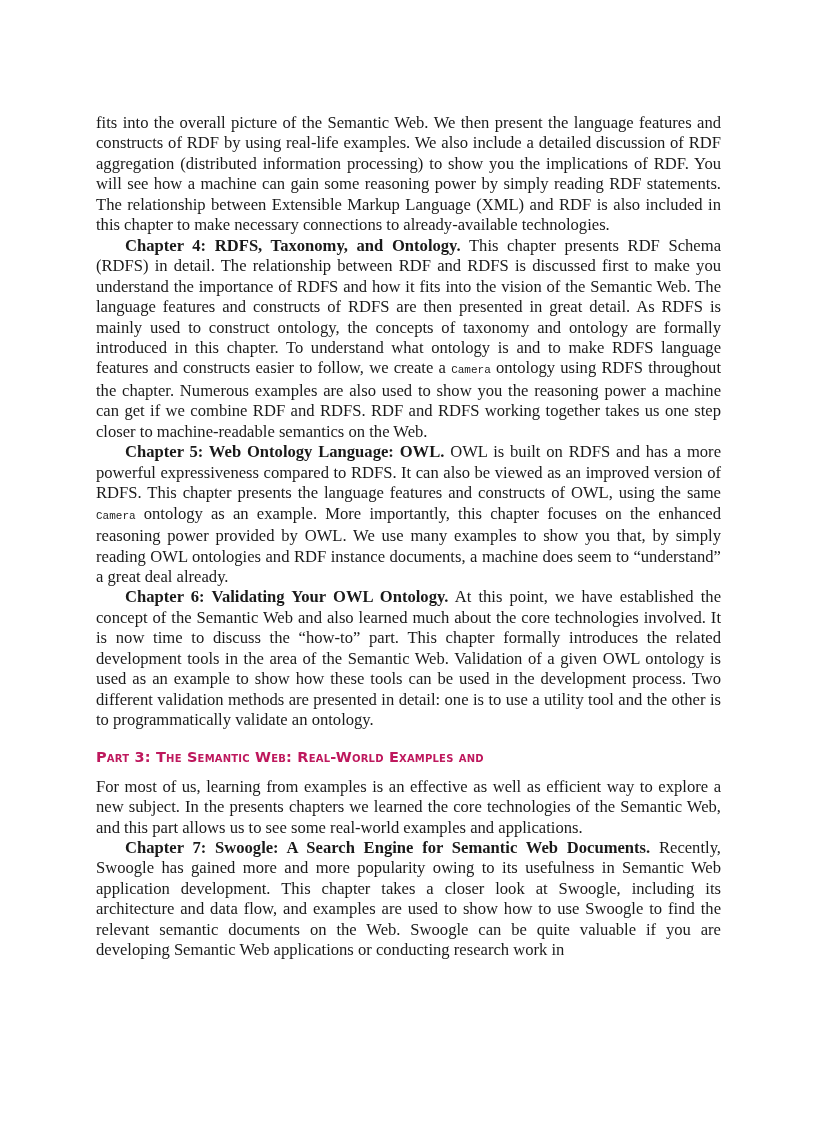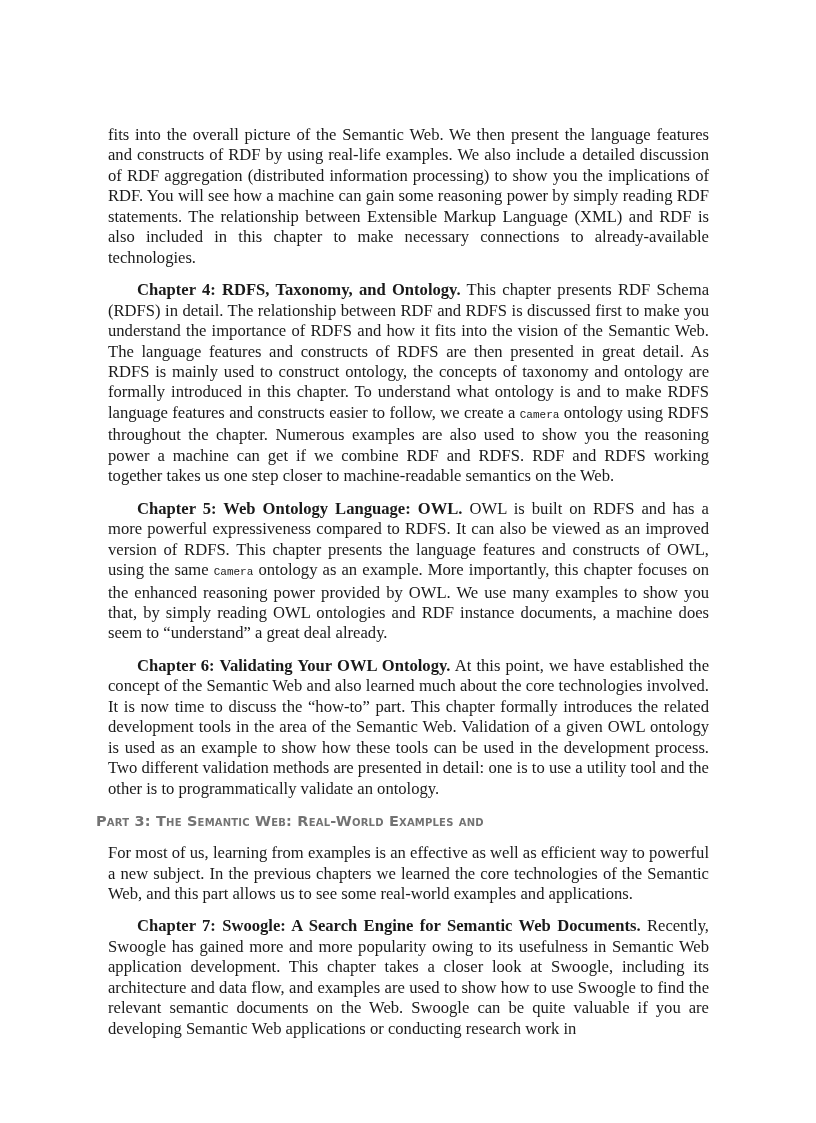--- a/index.html
+++ b/index.html
@@ -7,50 +7,50 @@
   .page {
     position: absolute;
     left: 96px;
     top: 113px;
     width: 625px;
     font-family: "Liberation Serif", serif;
     font-size: 16.6px;
     line-height: 20.45px;
     color: #1a1a1a;
   }
-  p { margin: 12px; text-align: justify; }
+  p { margin: 0; text-align: justify; }
   p.indent { text-indent: 29px; }
   .lead { font-weight: bold; }
   code { font-family: "Liberation Mono", monospace; font-size: 11px; }
   .part-heading {
     font-family: "DejaVu Sans", sans-serif;
     font-weight: bold;
     font-size: 14.5px;
     line-height: 20px;
-    margin: 6px 0 10px 0;
+    margin: 16px 0 10px 0;
     font-variant: small-caps;
     letter-spacing: 0.2px;
-    color: #737373;
+    color: #be185d;
   }
   .part-heading .line2 { display: block; padding-left: 62px; }
 </style>
 </head>
 <body>
 
 <div class="page">
 
   <p>fits into the overall picture of the Semantic Web. We then present the language features and constructs of RDF by using real-life examples. We also include a detailed discussion of RDF aggregation (distributed information processing) to show you the implications of RDF. You will see how a machine can gain some reasoning power by simply reading RDF statements. The relationship between Extensible Markup Language (XML) and RDF is also included in this chapter to make necessary connections to already-available technologies.</p>
 
   <p class="indent"><span class="lead">Chapter 4: RDFS, Taxonomy, and Ontology.</span><span> This chapter presents RDF Schema (RDFS) in detail. The relationship between RDF and RDFS is discussed first to make you understand the importance of RDFS and how it fits into the vision of the Semantic Web. The language features and constructs of RDFS are then presented in great detail. As RDFS is mainly used to construct ontology, the concepts of taxonomy and ontology are formally introduced in this chapter. To understand what ontology is and to make RDFS language features and constructs easier to follow, we create a </span><code>Camera</code><span> ontology using RDFS throughout the chapter. Numerous examples are also used to show you the reasoning power a machine can get if we combine RDF and RDFS. RDF and RDFS working together takes us one step closer to machine-readable semantics on the Web.</span></p>
 
   <p class="indent"><span class="lead">Chapter 5: Web Ontology Language: OWL.</span><span> OWL is built on RDFS and has a more powerful expressiveness compared to RDFS. It can also be viewed as an improved version of RDFS. This chapter presents the language features and con­structs of OWL, using the same </span><code>Camera</code><span> ontology as an example. More importantly, this chapter focuses on the enhanced reasoning power provided by OWL. We use many examples to show you that, by simply reading OWL ontologies and RDF instance documents, a machine does seem to “understand” a great deal already.</span></p>
 
   <p class="indent"><span class="lead">Chapter 6: Validating Your OWL Ontology.</span><span> At this point, we have established the concept of the Semantic Web and also learned much about the core technologies involved. It is now time to discuss the “how-to” part. This chapter formally introduces the related development tools in the area of the Semantic Web. Validation of a given OWL ontology is used as an example to show how these tools can be used in the development process. Two different validation methods are presented in detail: one is to use a utility tool and the other is to programmatically validate an ontology.</span></p>
 
   <div class="part-heading">
     <span>Part 3: The Semantic Web: Real-World Examples and</span>
   </div>
 
-  <p>For most of us, learning from examples is an effective as well as efficient way to powerful a new subject. In the previous chapters we learned the core technologies of the Semantic Web, and this part allows us to see some real-world examples and applications.</p>
+  <p>For most of us, learning from examples is an effective as well as efficient way to explore a new subject. In the presents chapters we learned the core technologies of the Semantic Web, and this part allows us to see some real-world examples and applications.</p>
 
   <p class="indent"><span class="lead">Chapter 7: Swoogle: A Search Engine for Semantic Web Documents.</span><span> Recently, Swoogle has gained more and more popularity owing to its usefulness in Semantic Web application development. This chapter takes a closer look at Swoogle, including its architecture and data flow, and examples are used to show how to use Swoogle to find the relevant semantic documents on the Web. Swoogle can be quite valuable if you are developing Semantic Web applications or conducting research work in</span></p>
 
 </div>
 
 </body></html>

